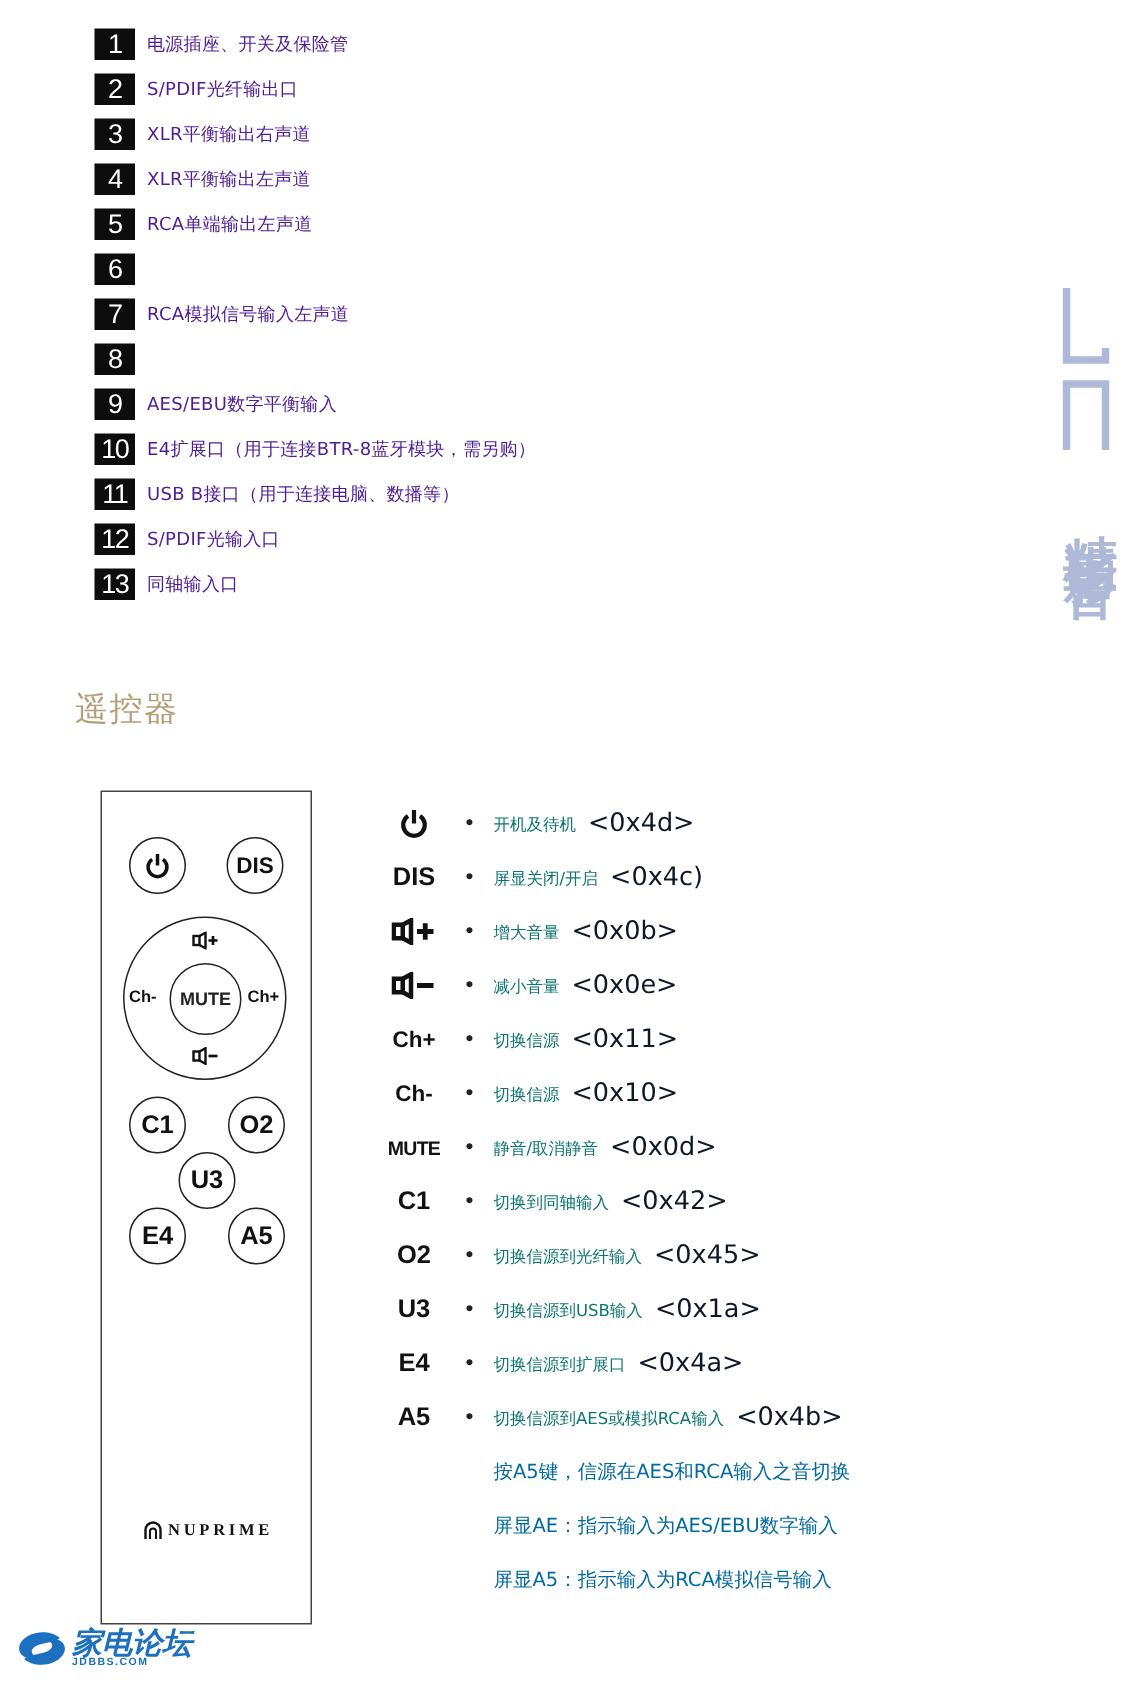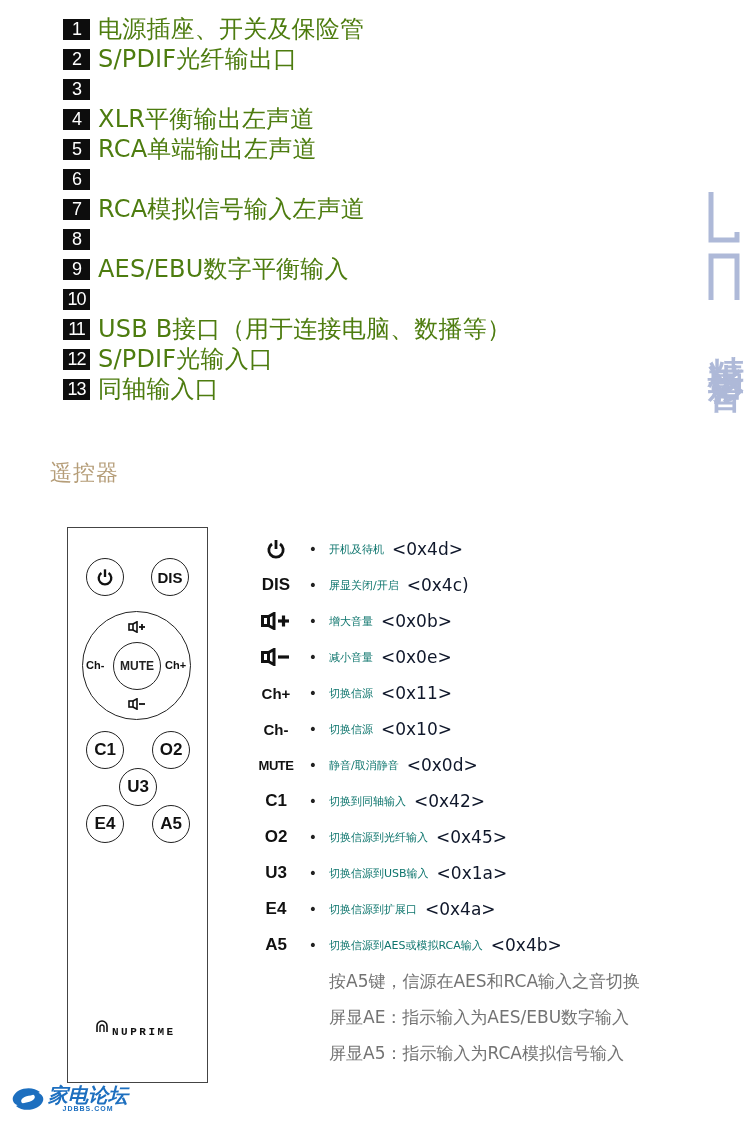--- a/index.html
+++ b/index.html
@@ -7,21 +7,21 @@
     body { position: relative; font-family: "DejaVu Sans", "Liberation Sans", sans-serif; color: #222; }
 
     
     .port-list { position: absolute; left: 63px; top: 14px; }
     .port-item { display: flex; align-items: center; height: 30px; }
     .port-num {
       background: #0d0d0d; color: #fff; height: 21px; min-width: 27px;
       font-family: "Liberation Sans", sans-serif; font-size: 18px; line-height: 21px;
       text-align: center; padding: 0 2px; margin-right: 8px; letter-spacing: -1px;
     }
-    .port-label { font-size: 24px; color: #4d7c0f; white-space: nowrap; letter-spacing: 0.2px; }
+    .port-label { font-size: 12px; color: #4c1d95; white-space: nowrap; letter-spacing: 0.2px; }
 
     
     .brand-watermark { position: absolute; left: 704px; top: 190px; width: 40px; height: 360px; }
     .brand-watermark .logo-mark { position: absolute; left: 3px; top: 0; width: 34px; height: 120px; }
     .brand-watermark .brand-text {
       position: absolute; left: 2px; top: 138px; width: 40px;
       writing-mode: vertical-rl; font-size: 36px; font-weight: bold; color: #aeb9d8;
       letter-spacing: 6px; line-height: 40px;
     }
 
@@ -34,52 +34,53 @@
       position: absolute; border: 1.2px solid #222; border-radius: 50%; display: flex;
       align-items: center; justify-content: center; font-family: "Liberation Sans", sans-serif;
       font-weight: bold; color: #111; background: #fff;
     }
     .rbtn.small { width: 38px; height: 38px; font-size: 17px; }
     .dpad { position: absolute; left: 14px; top: 83px; width: 109px; height: 109px; border: 1.2px solid #222; border-radius: 50%; }
     .dpad .mute { position: absolute; left: 30px; top: 30px; width: 48px; height: 48px; border: 1.2px solid #222; border-radius: 50%;
       display:flex; align-items:center; justify-content:center; font-family:"Liberation Sans",sans-serif; font-weight:bold; font-size:12px; }
     .dpad .dlabel { position: absolute; font-family:"Liberation Sans",sans-serif; font-weight:bold; font-size:11px; color:#111; }
     .nuprime-logo { position: absolute; left: 28px; top: 486px; display: flex; align-items: center; gap: 4px; }
-    .nuprime-logo span.txt { font-family: Liberation Mono, monospace; font-weight: bold; font-size: 11px; letter-spacing: 2.5px; color: #111; margin-top: 12px; }
+    .nuprime-logo span.txt { font-family: Liberation Serif, serif; font-weight: bold; font-size: 11px; letter-spacing: 2.5px; color: #111; }
 
     
     .key-legend { position: absolute; left: 255px; top: 531px; }
     .key-row { display: flex; align-items: center; height: 36px; }
     .key-sym { width: 42px; display: flex; justify-content: center; align-items: center;
       font-family: "Liberation Sans", sans-serif; font-weight: bold; font-size: 17px; color: #111; }
     .key-sym.tiny { font-size: 13px; letter-spacing: -0.5px; }
     .key-bullet { width: 32px; text-align: center; font-size: 14px; color: #222; }
     .key-desc { font-size: 11px; color: #0f766e; white-space: nowrap; }
     .key-code { font-size: 17px; color: #0f172a; margin-left: 8px; white-space: nowrap; }
-    .key-note { height: 36px; display: flex; align-items: center; padding-left: 74px; font-size: 17px; color: #737373; white-space: nowrap; }
-
-    
-    .forum-logo { position: absolute; left: 10px; top: 1085px; display: flex; align-items: center; text-align: center; }
+    .key-note { height: 36px; display: flex; align-items: center; padding-left: 74px; font-size: 13px; color: #0369a1; white-space: nowrap; }
+
+    
+    .forum-logo { position: absolute; left: 10px; top: 1085px; display: flex; align-items: center; }
     .forum-logo .cn { font-size: 20px; font-weight: bold; font-style: italic; color: #1d6fbf; line-height: 20px; }
     .forum-logo .en { font-family: "Liberation Sans", sans-serif; font-size: 7px; font-weight: bold; color: #1d6fbf; letter-spacing: 1px; }
   </style>
 </head>
 <body>
 
 <div class="port-list">
   <div class="port-item">
       <span class="port-num">1</span>
       <span class="port-label">电源插座、开关及保险管</span>
     </div>
   <div class="port-item">
       <span class="port-num">2</span>
       <span class="port-label">S/PDIF光纤输出口</span>
     </div>
   <div class="port-item">
       <span class="port-num">3</span>
+      <span class="port-label">XLR平衡输出右声道</span>
     </div>
   <div class="port-item">
       <span class="port-num">4</span>
       <span class="port-label">XLR平衡输出左声道</span>
     </div>
   <div class="port-item">
       <span class="port-num">5</span>
       <span class="port-label">RCA单端输出左声道</span>
     </div>
   <div class="port-item">
@@ -91,20 +92,21 @@
     </div>
   <div class="port-item">
       <span class="port-num">8</span>
     </div>
   <div class="port-item">
       <span class="port-num">9</span>
       <span class="port-label">AES/EBU数字平衡输入</span>
     </div>
   <div class="port-item">
       <span class="port-num">10</span>
+      <span class="port-label">E4扩展口（用于连接BTR-8蓝牙模块，需另购）</span>
     </div>
   <div class="port-item">
       <span class="port-num">11</span>
       <span class="port-label">USB B接口（用于连接电脑、数播等）</span>
     </div>
   <div class="port-item">
       <span class="port-num">12</span>
       <span class="port-label">S/PDIF光输入口</span>
     </div>
   <div class="port-item">

